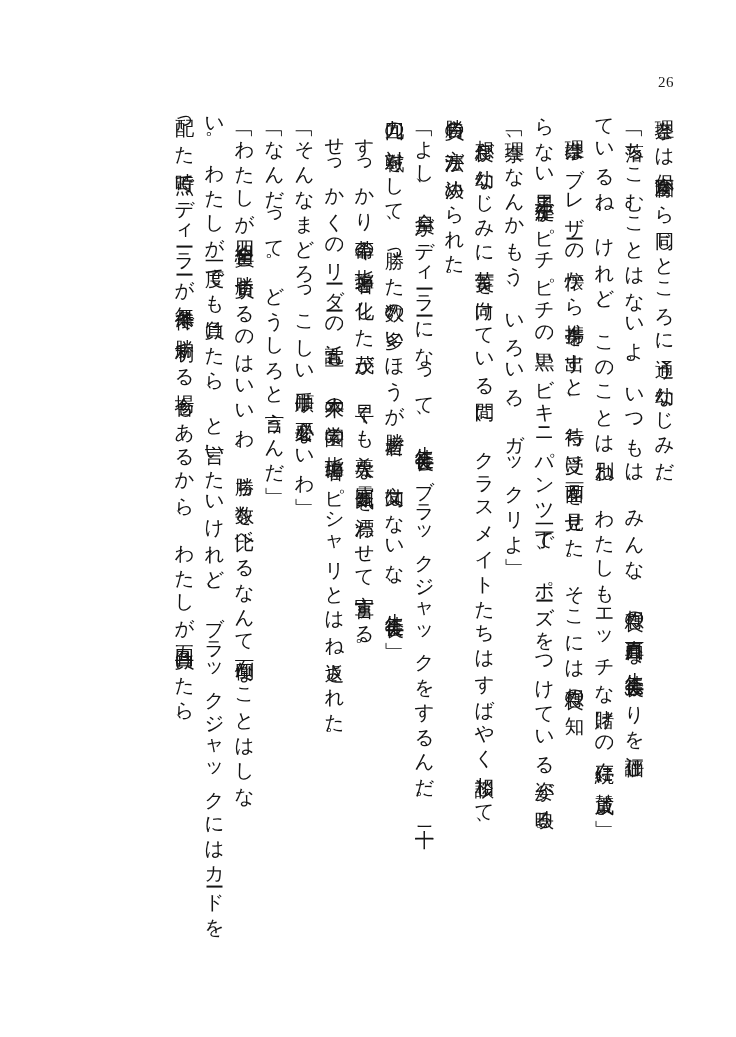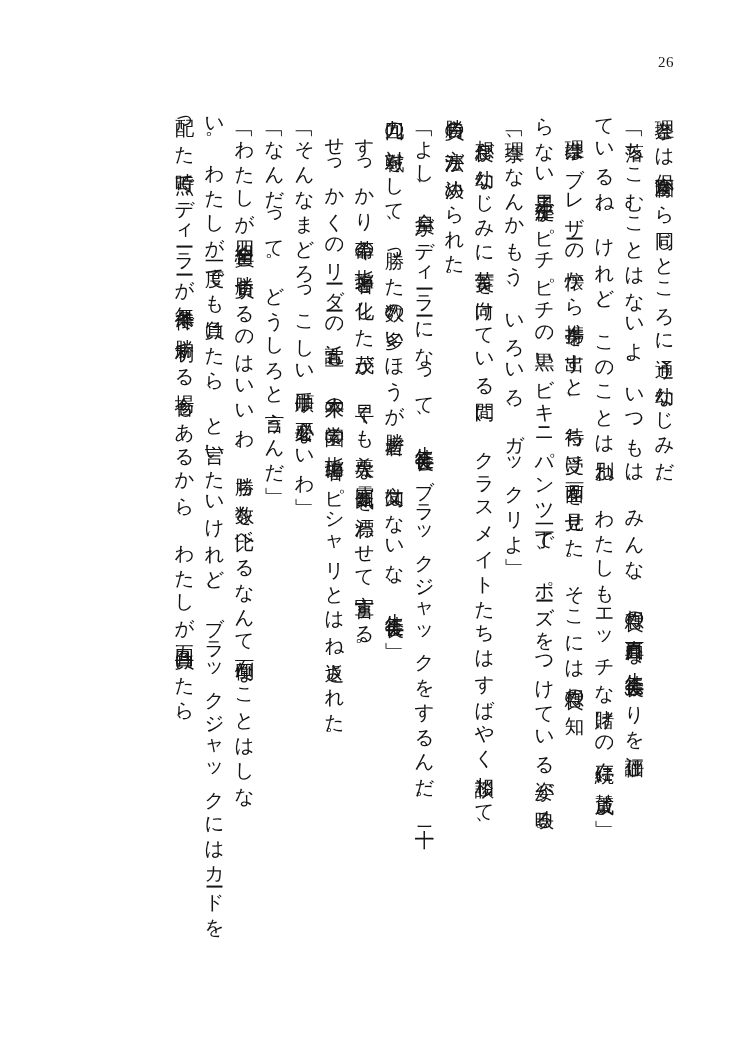--- a/index.html
+++ b/index.html
@@ -15,21 +15,21 @@
     color: #111111;
   }
   #page {
     position: relative;
     width: 736px;
     height: 1037px;
     background: #ffffff;
   }
   #page-number {
     position: absolute;
-    top: 54px;
+    top: 74px;
     right: 62px;
     font-size: 15px;
     font-family: "Liberation Serif", "DejaVu Serif", serif;
     color: #1a1a1a;
     letter-spacing: 0.5px;
   }
   #text-block {
     position: absolute;
     top: 104px;
     right: 62px;

